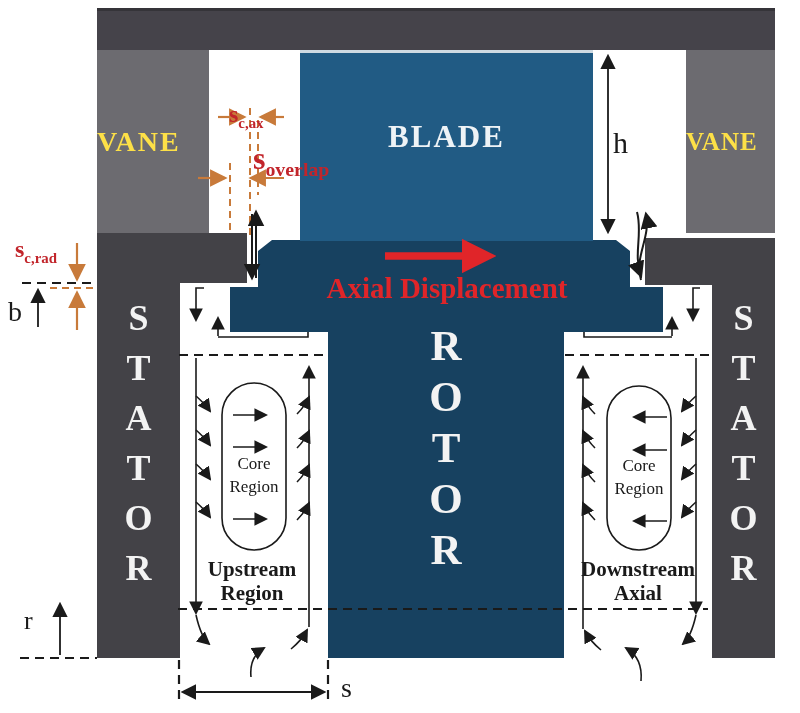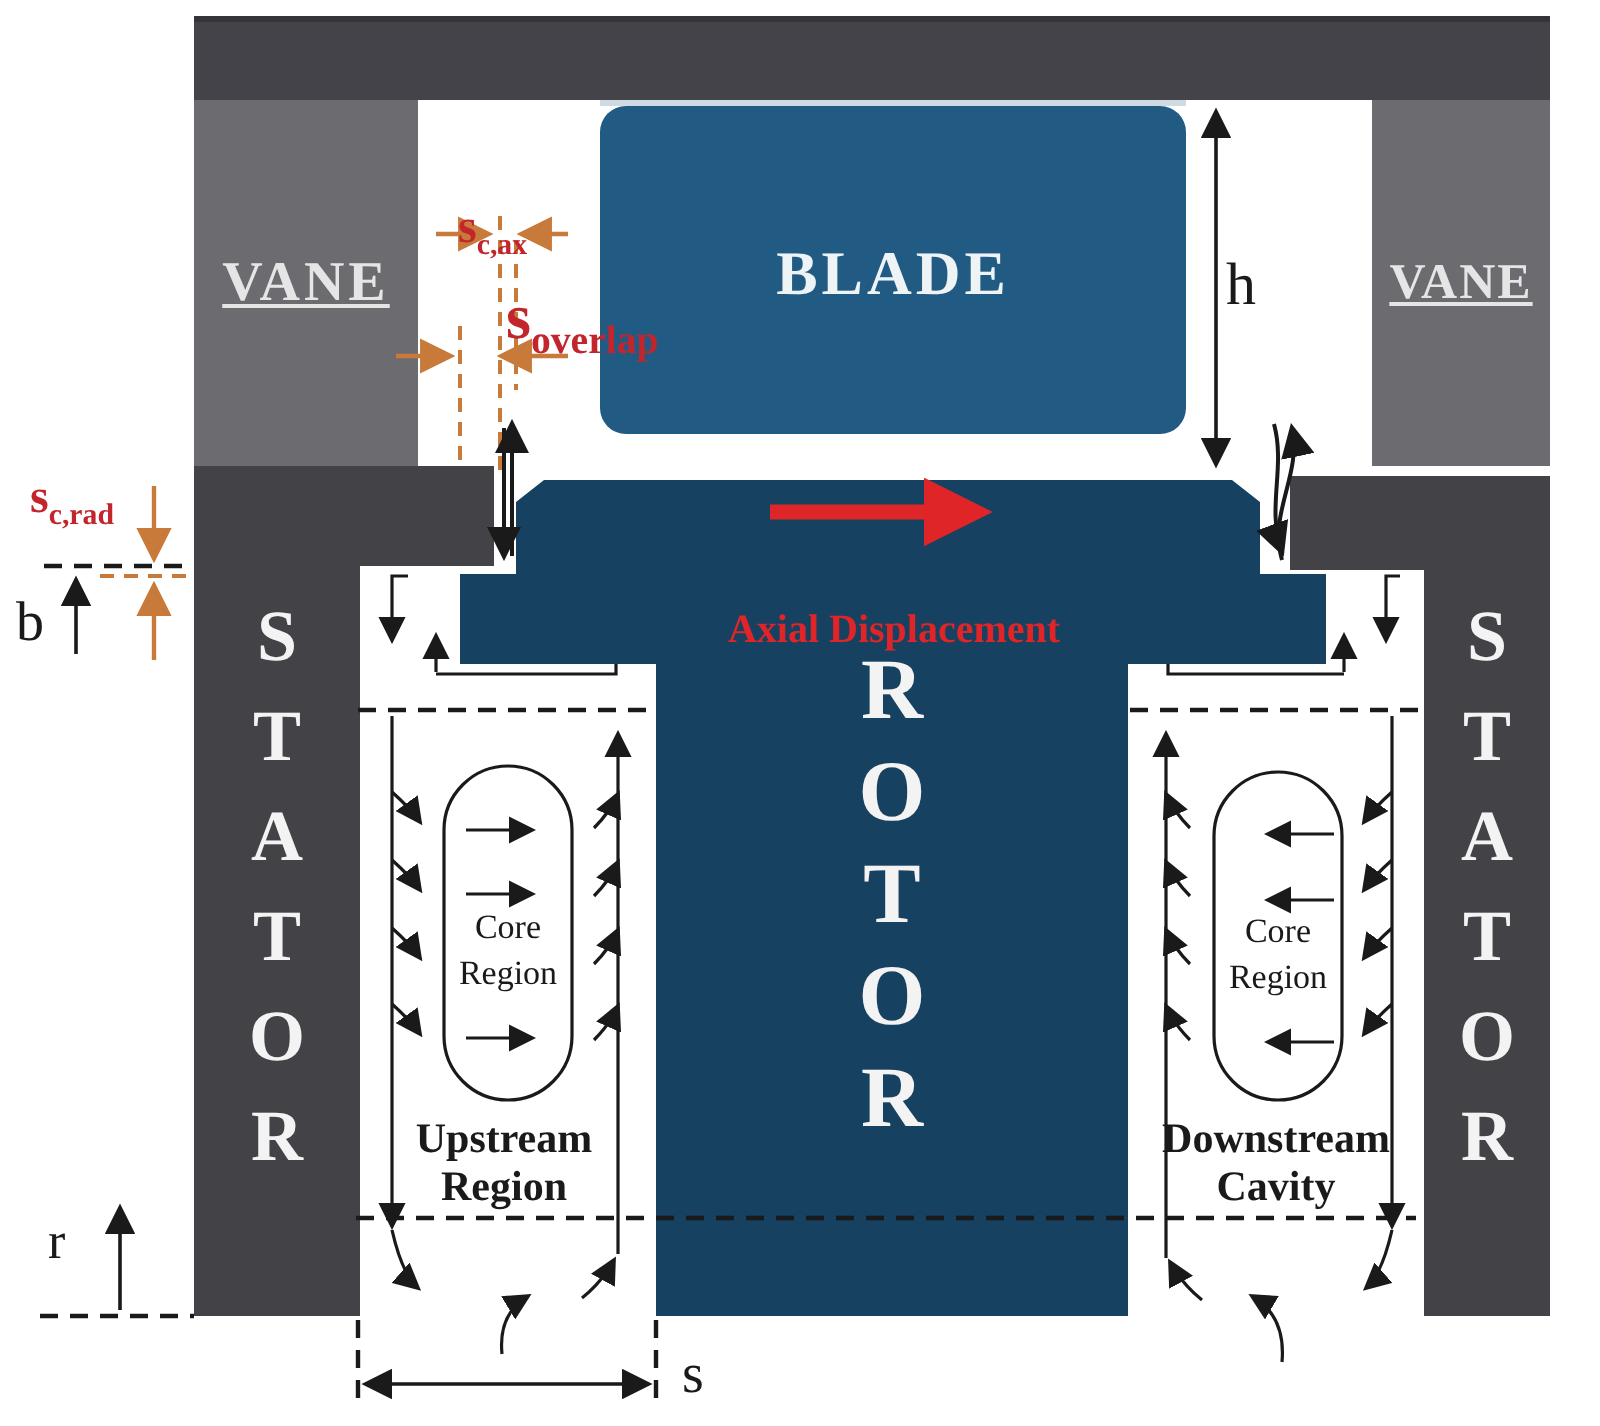--- a/index.html
+++ b/index.html
@@ -1,21 +1,21 @@
 <!DOCTYPE html>
 <html style="--casing: #45434a; --vane: #6c6b70; --stator: #434247; --blade: #215b84; --rotor: #174160; --tipgap: #cfdae2; --red: #e02529; --label-red: #c2252b; --orange: #c87a3a; --ink: #1a1a1a;"><head>
 <meta charset="utf-8">
 <style>
   html,body{margin:0;padding:0;background:#ffffff;}
   #stage{position:relative;width:800px;height:713px;background:#ffffff;overflow:hidden;
          font-family:"Liberation Serif", serif;}
   .block{position:absolute;}
   .casing{background:var(--casing);box-shadow:inset 0 3px 0 rgba(0,0,0,.22);}
-  .vane{background:var(--vane);display:flex;align-items:center;justify-content:center;
-        color:#e5e5e5;font-weight:bold;letter-spacing:2px;text-decoration:underline;}
+  .vane{background:var(--vane);display:flex;align-items:center;
+        color:#fde047;font-weight:bold;letter-spacing:2px;}
   .stator{background:var(--stator);}
   .blade{background:var(--blade);display:flex;justify-content:center;
          color:#eef3f6;font-weight:bold;letter-spacing:2px;}
   .rotor{background:var(--rotor);}
   .lettercol{position:absolute;text-align:center;color:#f3f3f3;font-weight:bold;
              white-space:pre-line;}
   .preline{white-space:pre-line;}
   .lbl{position:absolute;color:var(--ink);}
   .red{color:var(--label-red);font-weight:bold;}
   .bigred{color:var(--red);font-weight:bold;}
@@ -42,21 +42,21 @@
   <div class="block stator" style="left:97px;top:233px;width:83px;height:425px;"></div>
 
   <div class="block stator" style="left:645px;top:238px;width:130px;height:47px;"></div>
   <div class="block stator" style="left:712px;top:238px;width:63px;height:420px;"></div>
 
   <div class="block" style="left:300px;top:50px;width:293px;height:3px;background:var(--tipgap);"></div>
 
   <div class="block rotor" style="left:230px;top:240px;width:433px;height:418px;
               clip-path:polygon(0px 47px,28px 47px,28px 11px,42px 0px,386px 0px,400px 11px,400px 47px,433px 47px,433px 92px,334px 92px,334px 418px,98px 418px,98px 92px,0px 92px);"></div>
 
-  <div class="block blade" style="left:300px;top:53px;width:293px;height:164px;font-size:31px;padding-top:66px;box-sizing:border-box;border-radius:13px;">
+  <div class="block blade" style="left:300px;top:53px;width:293px;height:188px;font-size:31px;padding-top:66px;box-sizing:border-box;">
     <span>BLADE</span>
   </div>
 
   <svg width="800" height="713" viewBox="0 0 800 713">
     <defs>
       <marker id="ab" viewBox="0 0 10 10" refX="8.5" refY="5" markerWidth="8.5" markerHeight="8.5" orient="auto-start-reverse">
         <path d="M0,0 L10,5 L0,10 z" fill="#1a1a1a"></path>
       </marker>
       <marker id="ao" viewBox="0 0 10 10" refX="8.5" refY="5" markerWidth="8" markerHeight="8" orient="auto-start-reverse">
         <path d="M0,0 L10,5 L0,10 z" fill="#c87a3a"></path>
@@ -177,26 +177,26 @@
 A
 T
 O
 R</div>
   <div class="lettercol" style="left:328px;top:320px;width:236px;font-size:43px;line-height:51px;">R
 O
 T
 O
 R</div>
 
-  <div class="lbl bigred center" style="left:307px;top:272px;width:280px;font-size:20px;margin-top:32px;">Axial Displacement</div>
+  <div class="lbl bigred center" style="left:307px;top:272px;width:280px;font-size:29px;">Axial Displacement</div>
 
   <div class="lbl center preline" style="left:192px;top:557px;width:120px;font-size:21px;font-weight:bold;line-height:24px;">Upstream
 Region</div>
   <div class="lbl center preline" style="left:568px;top:557px;width:140px;font-size:21px;font-weight:bold;line-height:24px;">Downstream
-Cavity</div>
+Axial</div>
 
   <div class="lbl center preline" style="left:214px;top:452px;width:80px;font-size:17px;line-height:23px;">Core
 Region</div>
   <div class="lbl center preline" style="left:599px;top:454px;width:80px;font-size:17px;line-height:23px;">Core
 Region</div>
 
   <div class="lbl" style="left:613px;top:126px;font-size:30px;">h</div>
   <div class="lbl" style="left:8px;top:296px;font-size:28px;">b</div>
   <div class="lbl" style="left:24px;top:606px;font-size:26px;">r</div>
   <div class="lbl" style="left:341px;top:672px;font-size:28px;">s</div>

